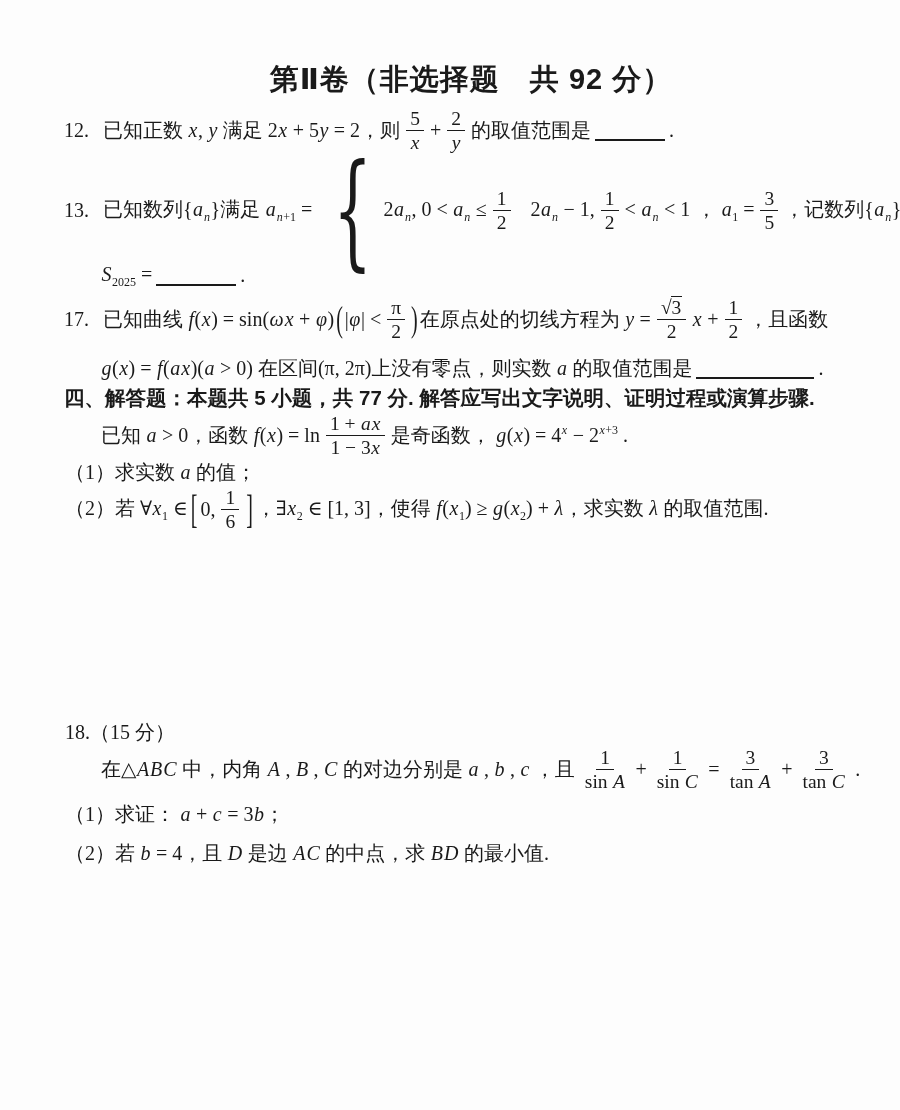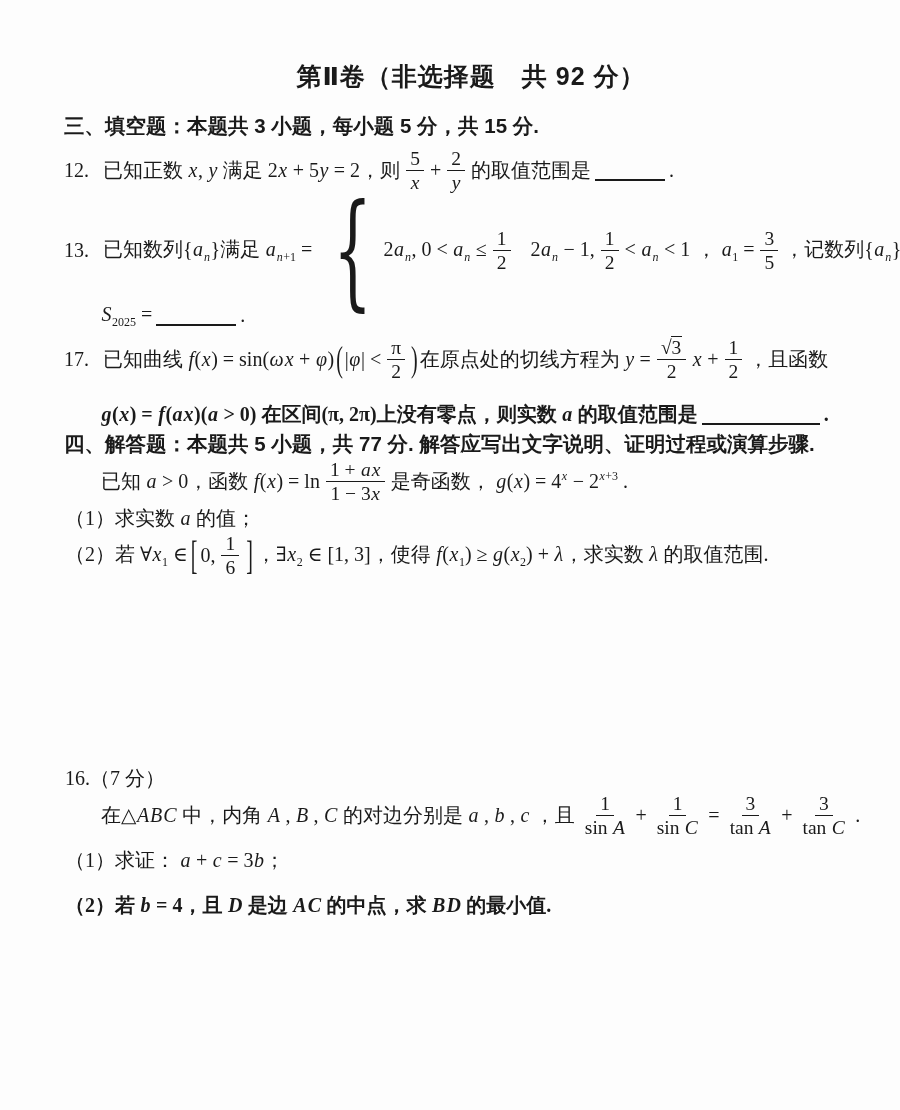--- a/index.html
+++ b/index.html
@@ -3,21 +3,21 @@
 <meta charset="utf-8">
 <style>
   html,body{margin:0;padding:0;}
   body{
     width:900px;height:1110px;background:#fdfdfd;color:#1a1a1a;
     font-family:"Liberation Serif","DejaVu Serif",serif;
     font-size:20px;line-height:1.35;overflow:hidden;
   }
   .page{padding:60px 50px 0 64px;position:relative;width:786px;}
   .title{
-    text-align:center;font-weight:700;font-size:25px;
+    text-align:center;font-weight:700;font-size:29px;
     font-family:"Liberation Sans","DejaVu Sans",sans-serif;
     transform:translateX(14px);letter-spacing:1px;
   }
   .heading{
     font-weight:700;font-size:20.5px;
     font-family:"Liberation Sans","DejaVu Sans",sans-serif;
   }
   .row{display:flex;align-items:center;white-space:nowrap;}
   .row > span{flex:0 0 auto;}
   .qno{width:38px;}
@@ -46,31 +46,30 @@
   .tb{display:inline-block;transform:scaleY(2.05);margin:0 2px;font-weight:400;}
   .blank{
     display:inline-block;border-bottom:2px solid #1a1a1a;
     height:0.95em;margin:0 3px;
   }
   .blank-q12{width:70px;}
   .blank-q13{width:80px;}
   .blank-q14{width:118px;}
   .mt6{margin-top:6px;}   .mt4{}
   .mt8{margin-top:8px;}   .mt14{margin-top:2px;}
-  .mt18{margin-top:18px;} .mt2{margin-top:18px;font-weight:bold;}
+  .mt18{margin-top:18px;} .mt2{margin-top:12px;}
   .spacer{height:186px;}
 </style>
 </head>
 <body>
 
 <div class="page">
 
   <div class="title">第Ⅱ卷（非选择题　共 92 分）</div>
 
-  <div class="heading mt18">三、填空题：本题共 3 小题，每小题 5 分，共 15 分.</div>
 
   <div class="row mt8">
     <span class="qno">12.</span>
     <span class="mt">已知正数 <i>x</i>, <i>y</i> 满足 2<i>x</i> + 5<i>y</i> = 2，则</span>
     <span class="frac">
       <span class="num mt">5</span>
       <span class="den mt"><i>x</i></span>
     </span>
     <span class="mt">+</span>
     <span class="frac">
@@ -167,21 +166,21 @@
       <span class="num mt">1</span>
       <span class="den mt">6</span>
     </span>
     <span class="tb">]</span>
     <span class="mt">，∃<i>x</i><sub>2</sub> ∈ [1, 3]，使得 <i>f</i>(<i>x</i><sub>1</sub>) ≥ <i>g</i>(<i>x</i><sub>2</sub>) + <i>λ</i>，求实数 <i>λ</i> 的取值范围.</span>
   </div>
 
   <div class="spacer"></div>
 
   <div class="row">
-    <span class="mt">16.（7 分）</span>
+    <span class="mt">18.（15 分）</span>
   </div>
   <div class="row indent mt4">
     <span class="mt">在△<i>A</i><i>B</i><i>C</i> 中，内角 <i>A</i> , <i>B</i> , <i>C</i> 的对边分别是 <i>a</i> , <i>b</i> , <i>c</i> ，且</span>
     <span class="frac">
       <span class="num mt">1</span>
       <span class="den mt">sin <i>A</i></span>
     </span>
     <span class="mt">+</span>
     <span class="frac">
       <span class="num mt">1</span>

